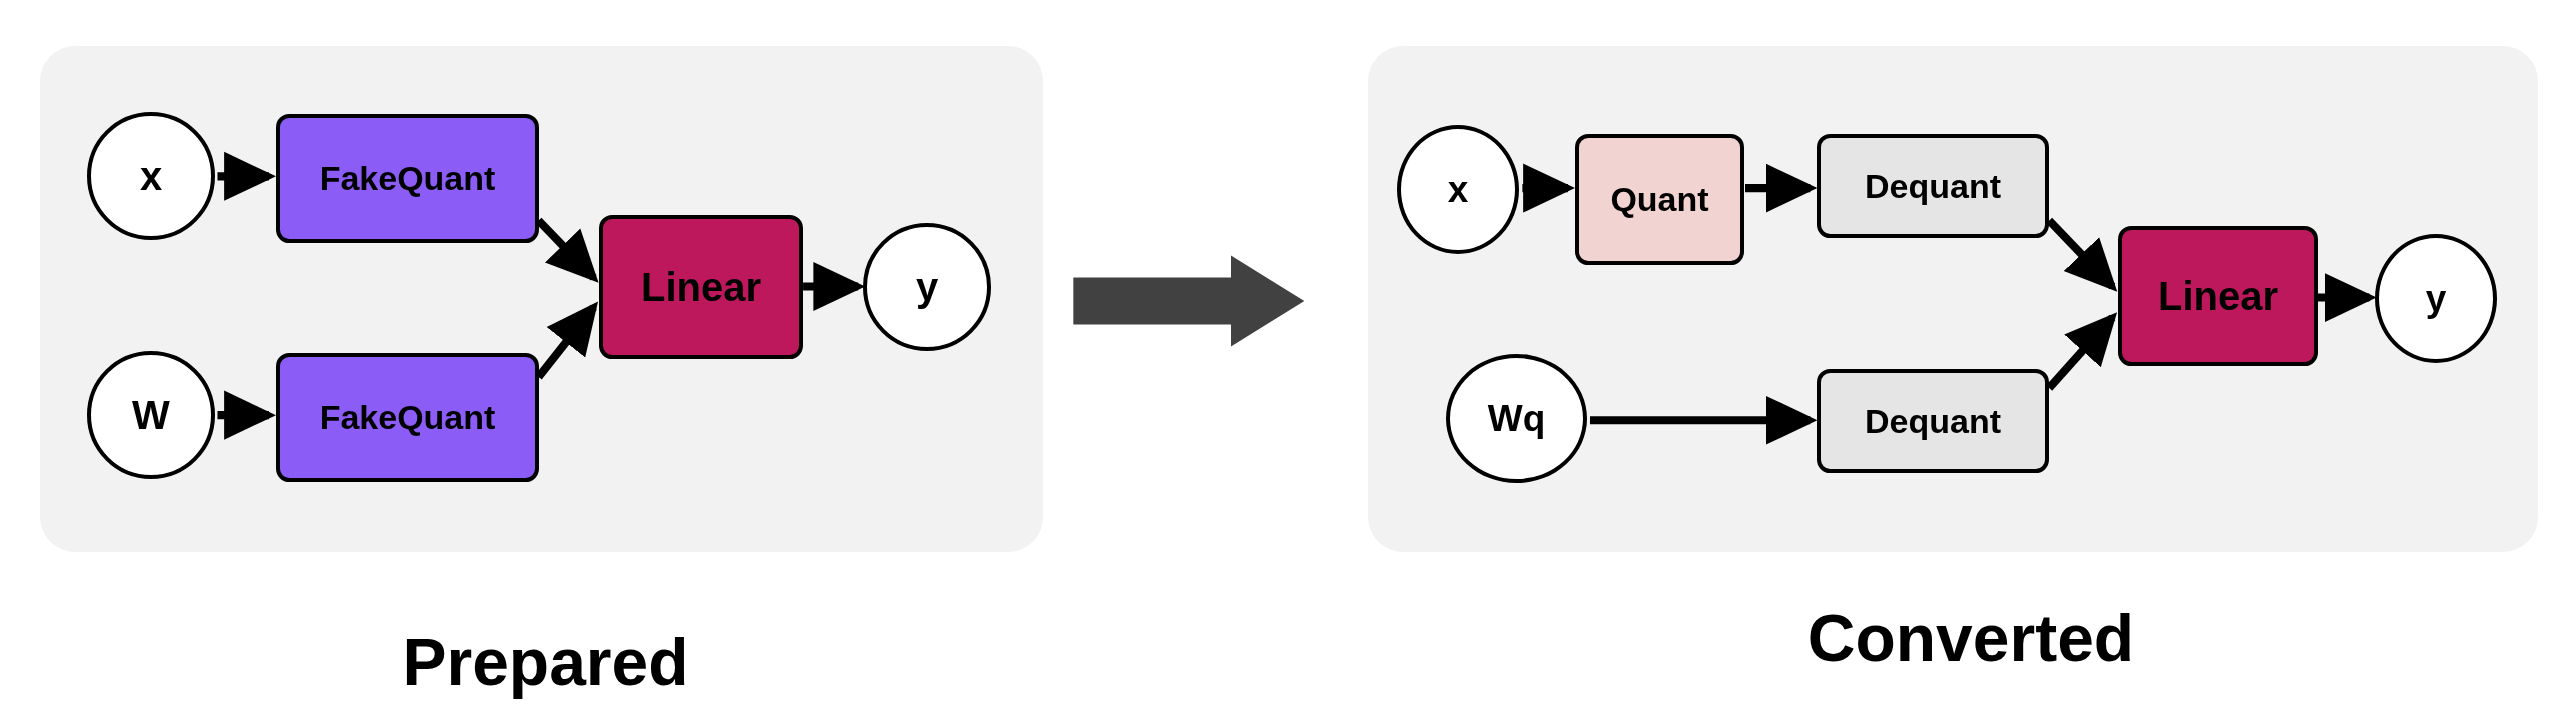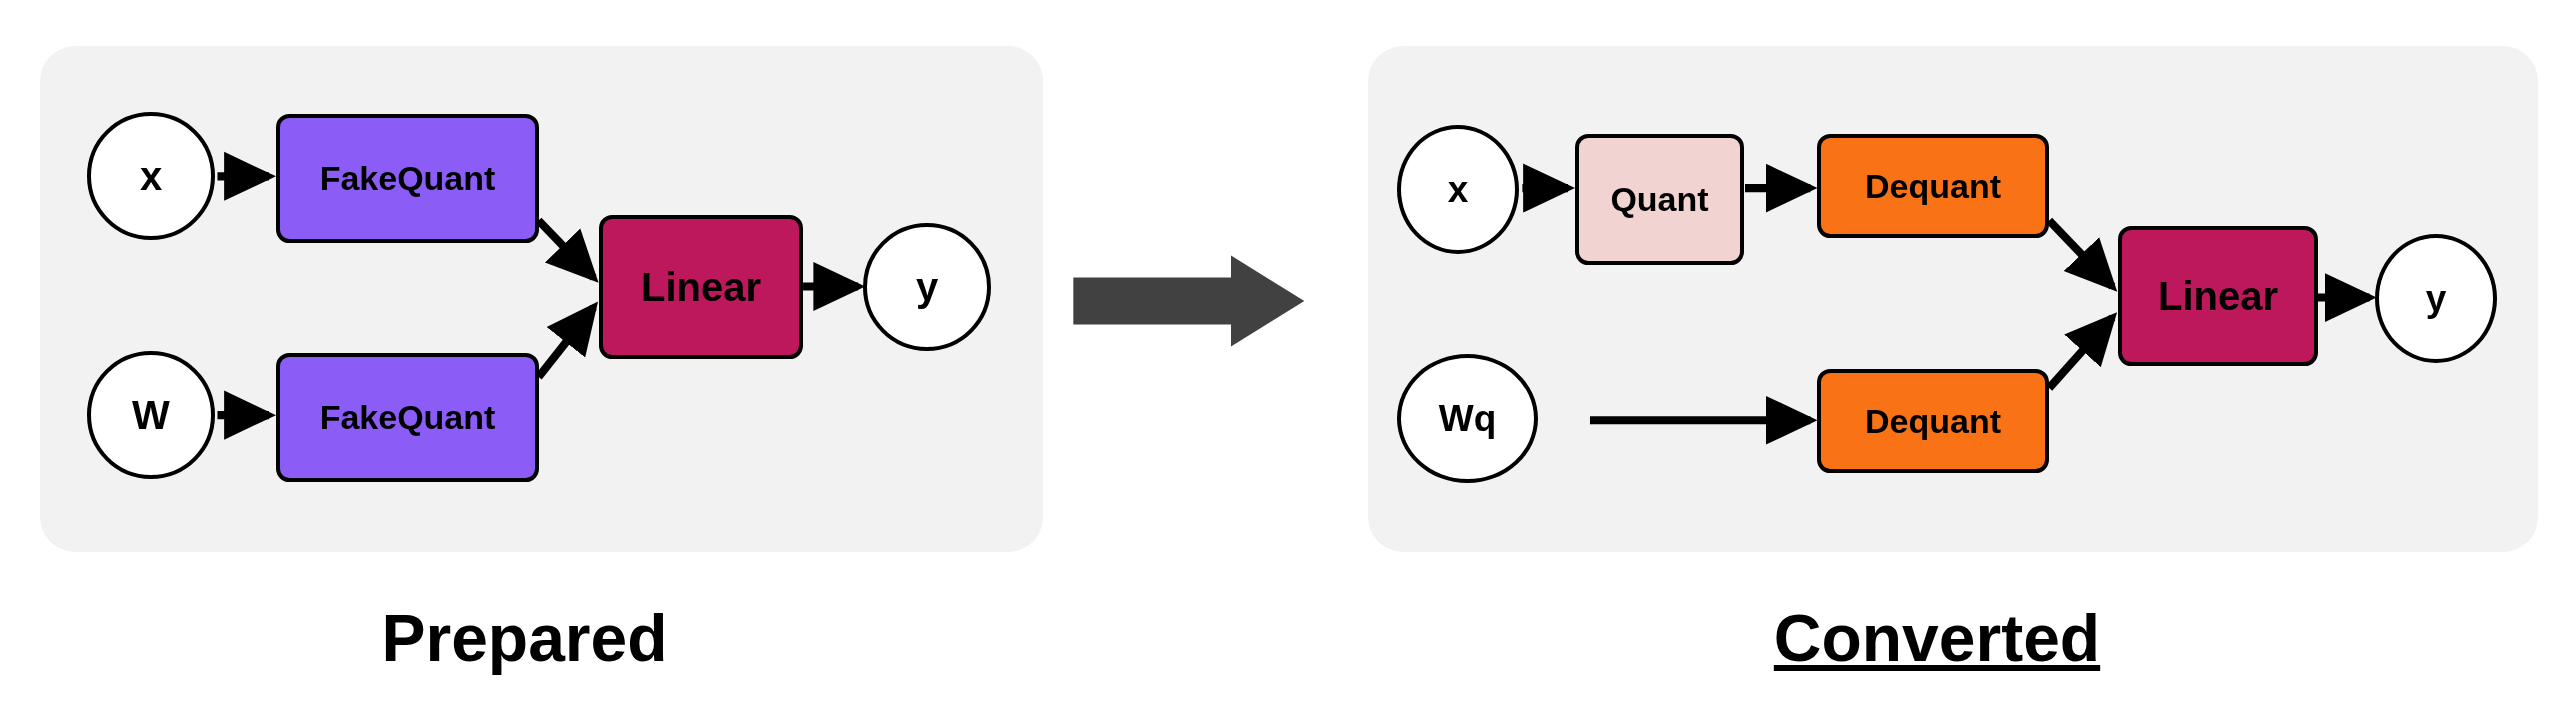--- a/index.html
+++ b/index.html
@@ -30,22 +30,22 @@
   .panel-caption {
     position: absolute;
     top: 602px;
     font-weight: bold;
     font-size: 66px;
     line-height: 73px;
     color: #000000;
     text-align: center;
     white-space: nowrap;
   }
-  #caption-prepared  { left: 23px;  width: 1003px; }
-  #caption-converted { left: 1352px; width: 1170px; text-decoration: underline; }
+  #caption-prepared  { left: 44px;  width: 1003px; margin-top: 24px; }
+  #caption-converted { left: 1386px; width: 1170px; }
 
   
   .node {
     position: absolute;
     box-sizing: border-box;
     display: flex;
     align-items: center;
     justify-content: center;
     border: 4.4px solid #000000;
     color: #000000;
@@ -59,21 +59,21 @@
     background: #ffffff;
   }
   .node.box {
     border-radius: 13.2px;
   }
 
   
   .fill-white   { background: #be185d; }
   .fill-blue    { background: #8b5cf6; }
   .fill-pink    { background: #f1d3d1; }
-  .fill-purple  { background: #f97316; }
+  .fill-purple  { background: #e5e5e5; }
 
   
   #edges {
     position: absolute;
     left: 0; top: 0;
     width: 2576px;
     height: 723px;
     z-index: 2;
     pointer-events: none;
   }
@@ -134,21 +134,21 @@
   <div class="node box fill-white" style="left:599px; top:215px; width:204px; height:144px; font-size:40px;">Linear</div>
 
   <div class="node ellipse fill-white" style="left:863px; top:223px; width:128px; height:128px; font-size:40px;">y</div>
 
   <div class="node ellipse fill-white" style="left:1397px; top:125px; width:122px; height:129px; font-size:37px;">x</div>
 
   <div class="node box fill-pink" style="left:1575px; top:134px; width:169px; height:131px; font-size:34px;">Quant</div>
 
   <div class="node box fill-purple" style="left:1817px; top:134px; width:232px; height:104px; font-size:34px;">Dequant</div>
 
-  <div class="node ellipse fill-white" style="left:1397px; top:354px; width:141px; height:129px; font-size:37px;">Wq</div>
+  <div class="node ellipse fill-white" style="left:1446px; top:354px; width:141px; height:129px; font-size:37px;">Wq</div>
 
   <div class="node box fill-purple" style="left:1817px; top:369px; width:232px; height:104px; font-size:34px;">Dequant</div>
 
   <div class="node box fill-white" style="left:2118px; top:226px; width:200px; height:140px; font-size:40px;">Linear</div>
 
   <div class="node ellipse fill-white" style="left:2375px; top:234px; width:122px; height:129px; font-size:37px;">y</div>
 
   <div class="panel-caption" id="caption-prepared">Prepared</div>
 
   <div class="panel-caption" id="caption-converted">Converted</div>

